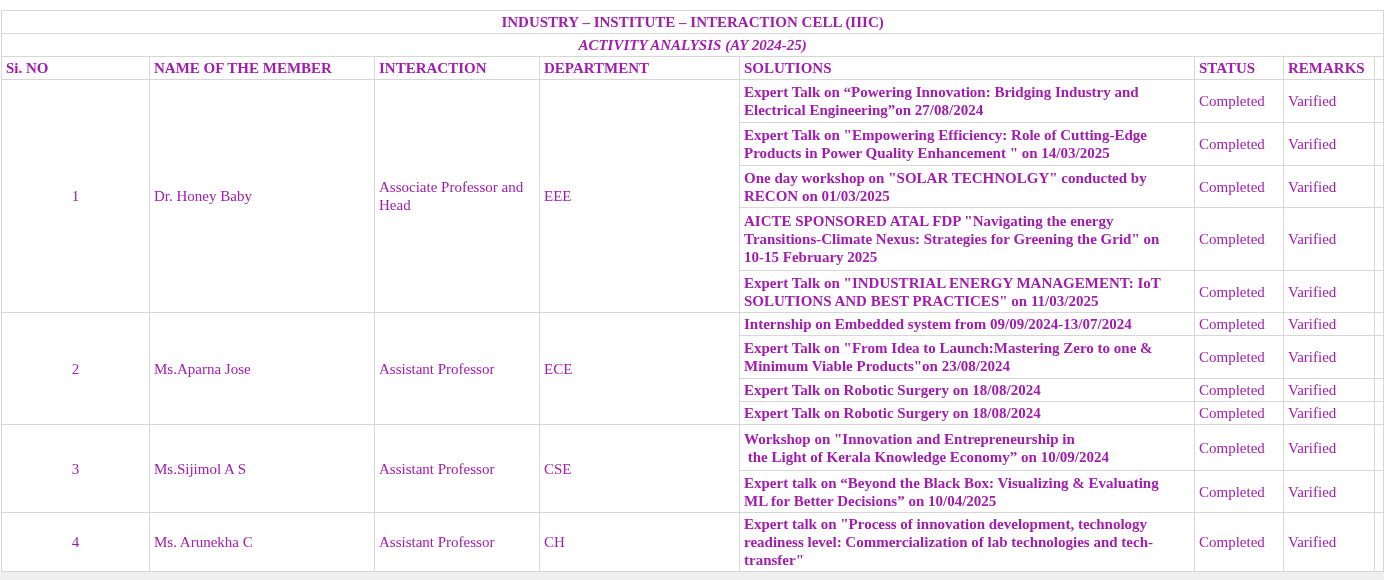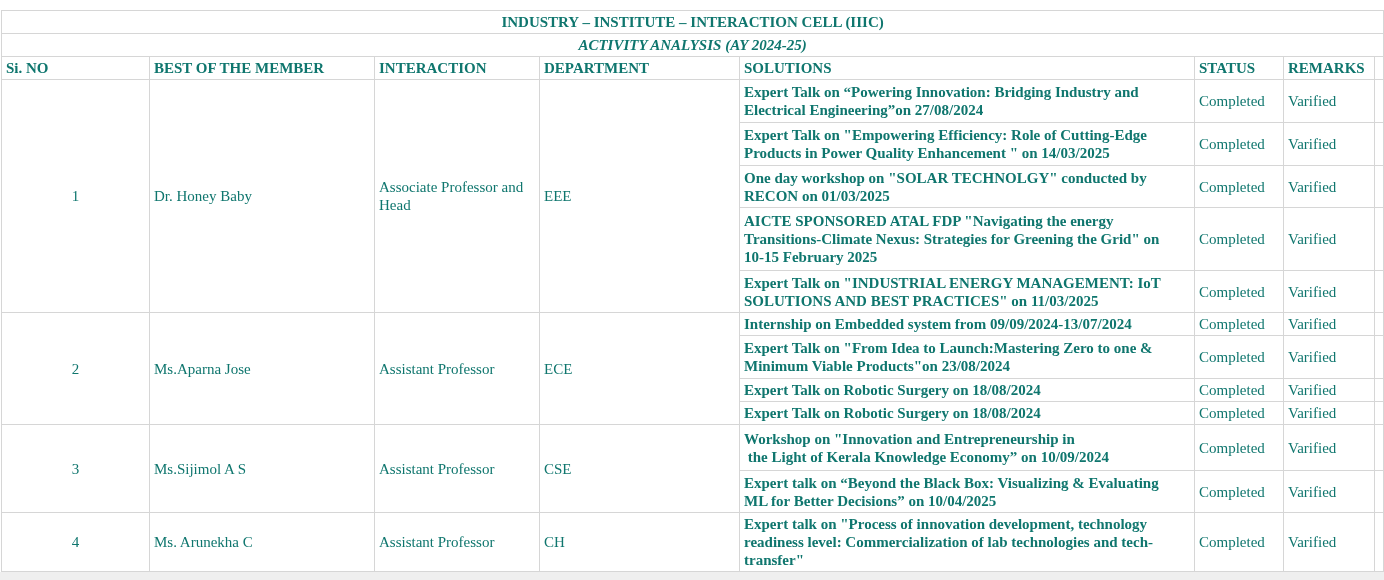--- a/index.html
+++ b/index.html
@@ -3,21 +3,21 @@
 <meta charset="utf-8">
 <style>
   html, body { margin: 0; padding: 0; background: #ffffff; }
   .page {
     position: relative;
     width: 1384px;
     height: 580px;
     background: #ffffff;
     overflow: hidden;
     font-family: "Liberation Serif", "DejaVu Serif", serif;
-    color: #0f766e;
+    color: #a21caf;
   }
   table.iiic {
     border-collapse: collapse;
     table-layout: fixed;
     width: 1382px;
     margin: 10px 0 0 1px;
     font-size: 15px;
     line-height: 18px;
   }
   table.iiic td {
@@ -85,21 +85,21 @@
     <tbody>
         <tr class="rt1">
       <td class="title-cell" colspan="8">INDUSTRY – INSTITUTE – INTERACTION CELL (IIIC)</td>
     </tr>
     <tr class="rt2">
       <td class="title-cell" colspan="8">ACTIVITY ANALYSIS (AY 2024-25)</td>
     </tr>
 
     <tr class="rhd">
       <td class="hdr">Si. NO</td>
-      <td class="hdr">BEST OF THE MEMBER</td>
+      <td class="hdr">NAME OF THE MEMBER</td>
       <td class="hdr">INTERACTION</td>
       <td class="hdr">DEPARTMENT</td>
       <td class="hdr">SOLUTIONS</td>
       <td class="hdr">STATUS</td>
       <td class="hdr">REMARKS</td>
       <td class="stub"></td>
     </tr>
 
     <tr class="r43">
       <td class="sino" rowspan="5">1</td>

